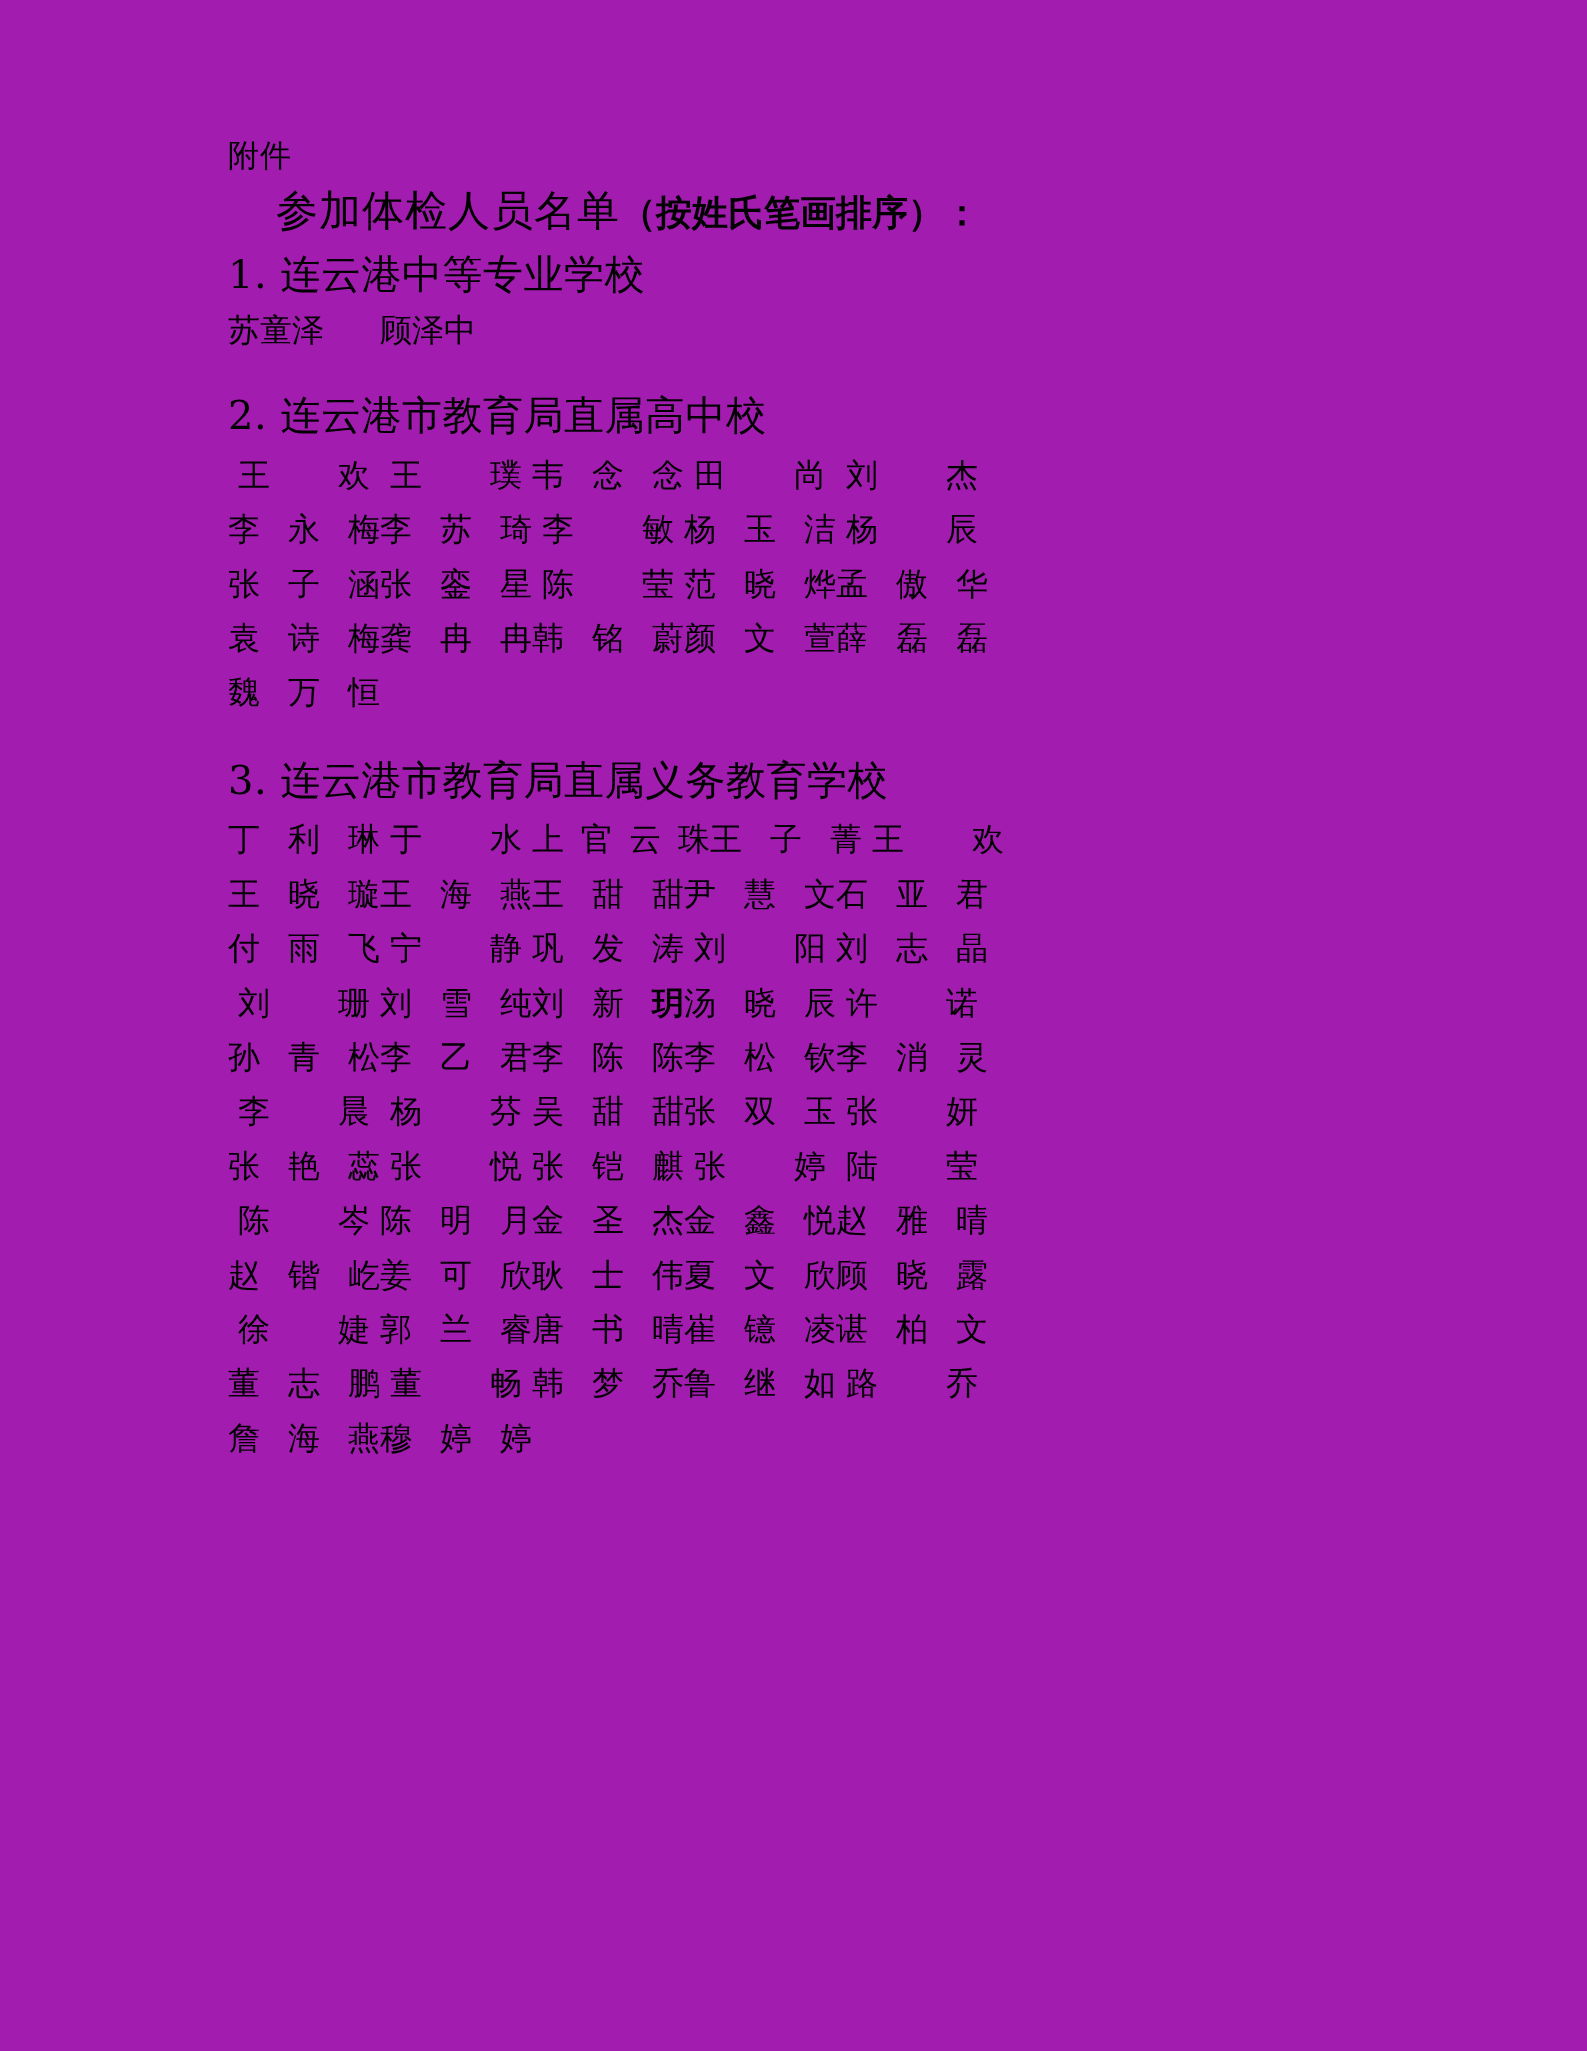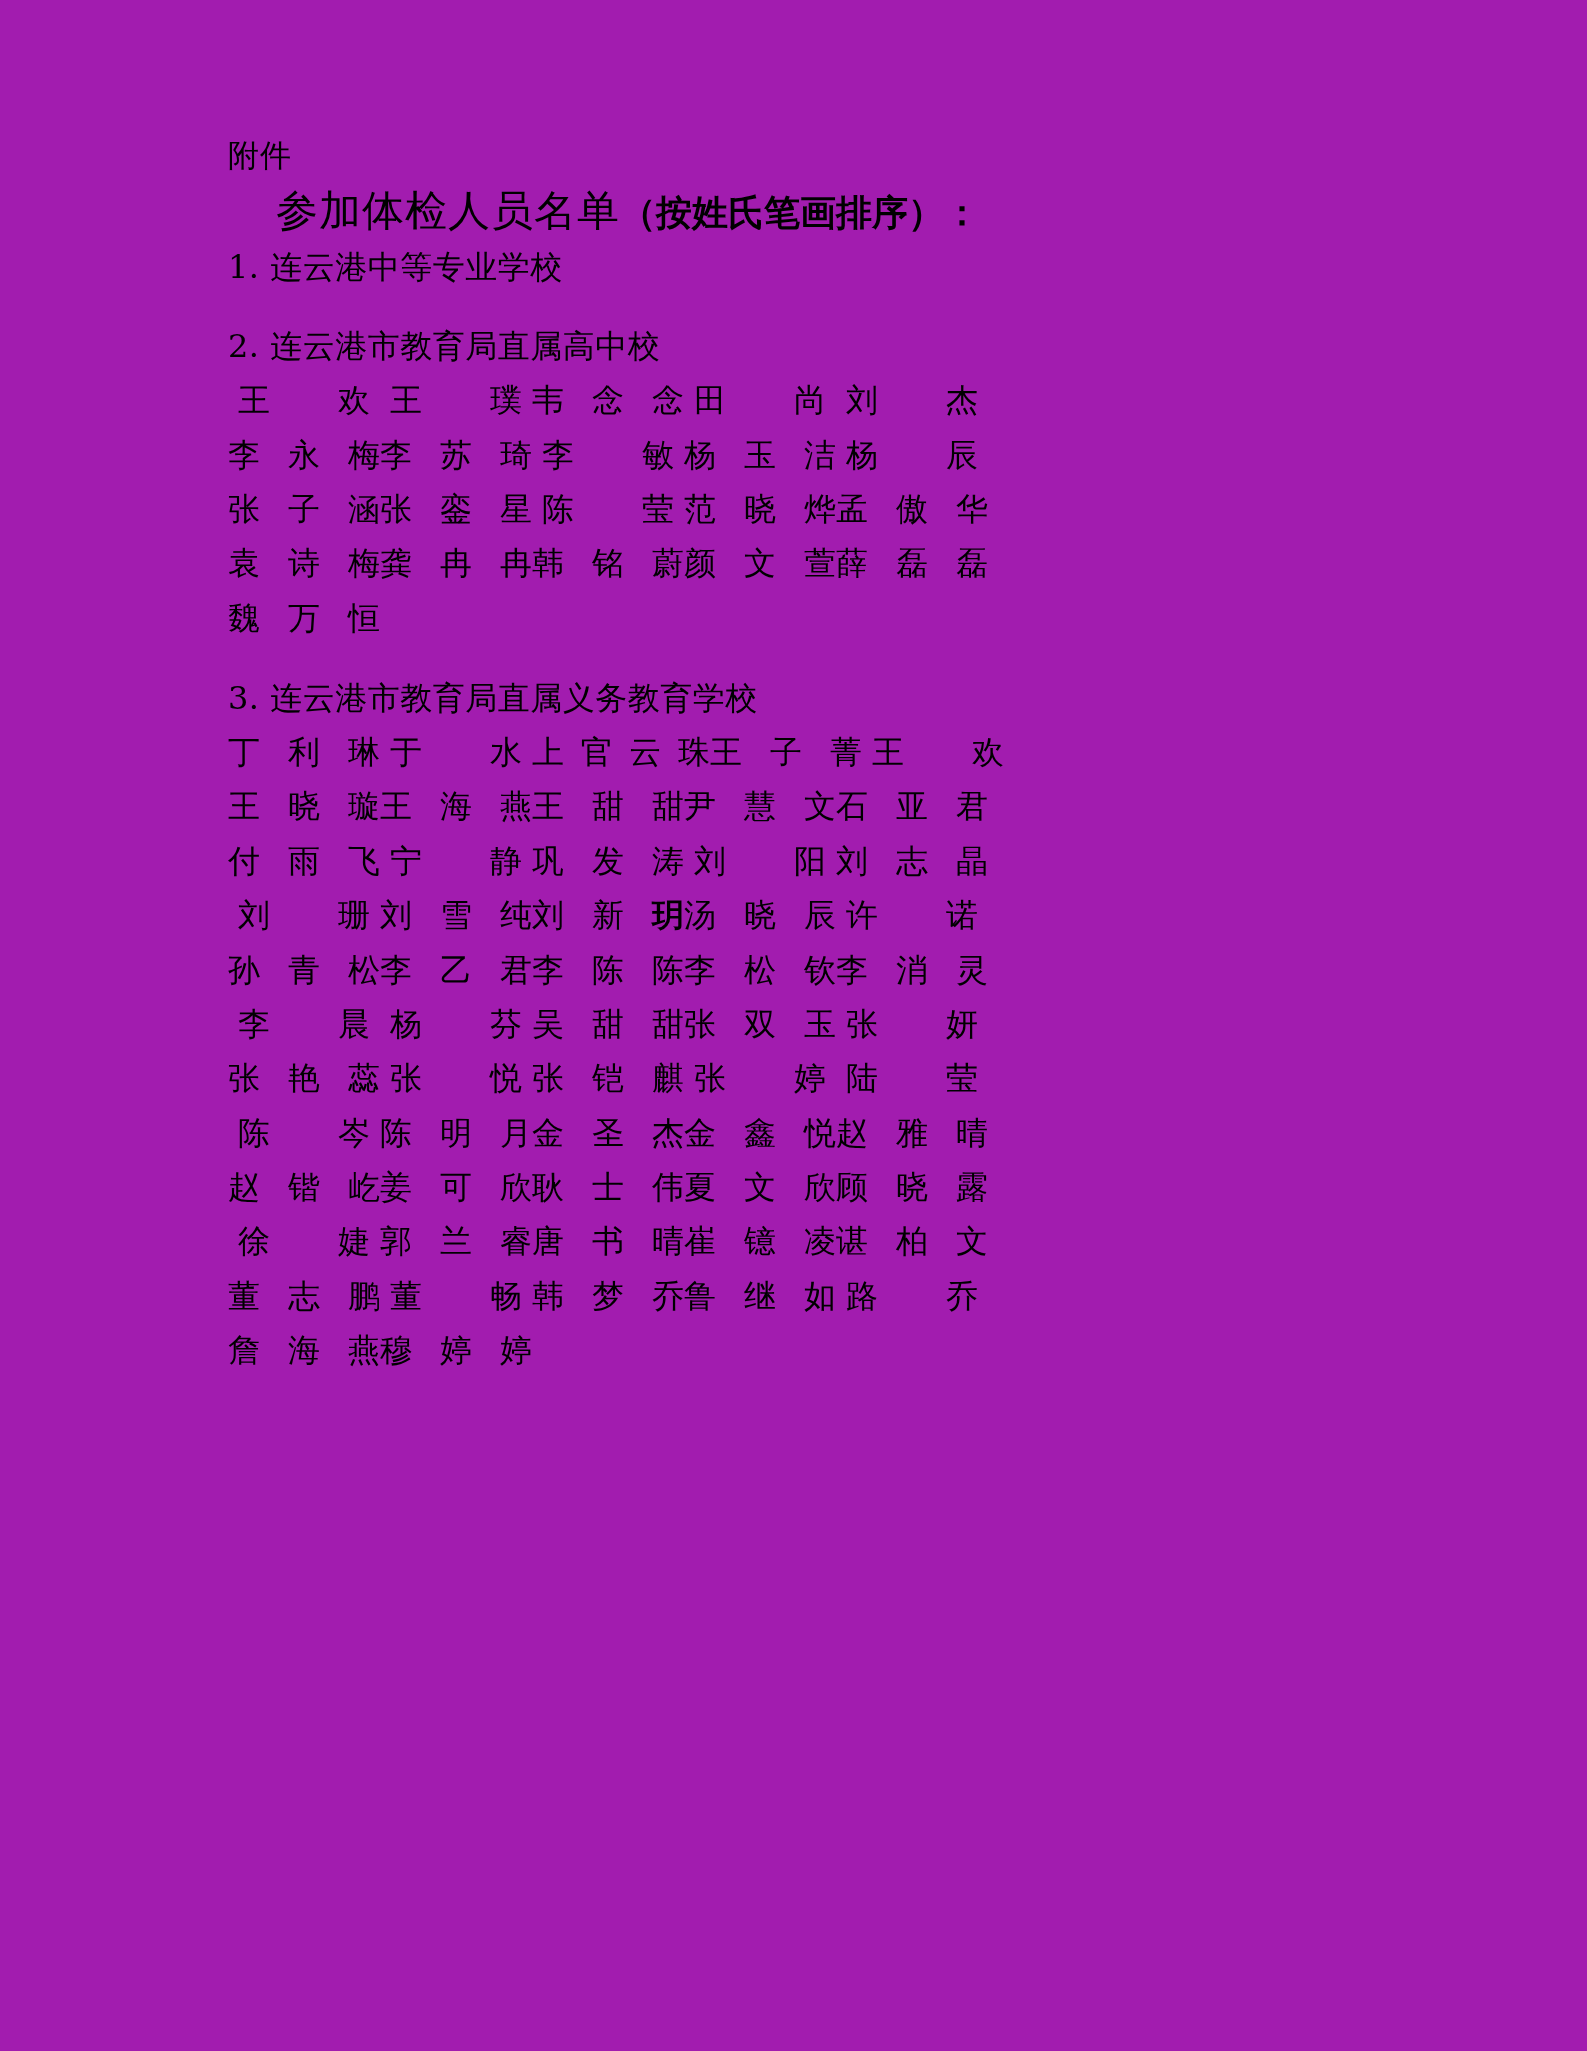--- a/index.html
+++ b/index.html
@@ -49,21 +49,21 @@
     letter-spacing: 1px;
   }
   .title-sub {
     font-size: 36px;
     font-weight: bold;
     letter-spacing: 0px;
   }
 
   
   .section-heading {
-    font-size: 32px;
+    font-size: 40px;
     line-height: 1.62;
     letter-spacing: 0.5px;
     margin: 0;
     white-space: nowrap;
   }
   .section-heading.spaced-above {
     margin-top: 28px;
   }
 
   
@@ -113,20 +113,24 @@
   <div class="doc-body">
 
     <div class="attachment-label">附件</div>
 
     <div class="title-line">
       <span class="title-main">参加体检人员名单</span><span class="title-sub">（按姓氏笔画排序）：</span>
     </div>
 
     <div id="sections-container">
         <div class="section-heading">1. 连云港中等专业学校</div>
+        <div class="name-row tight">
+          <div class="name-cell plain">苏童泽</div>
+          <div class="name-cell plain">顾泽中</div>
+        </div>
         <div class="section-heading spaced-above">2. 连云港市教育局直属高中校</div>
         <div class="name-row">
           <div class="name-cell n2">
             <span class="ch">王</span>
             <span class="ch">欢</span>
           </div>
           <div class="name-cell n2">
             <span class="ch">王</span>
             <span class="ch">璞</span>
           </div>

